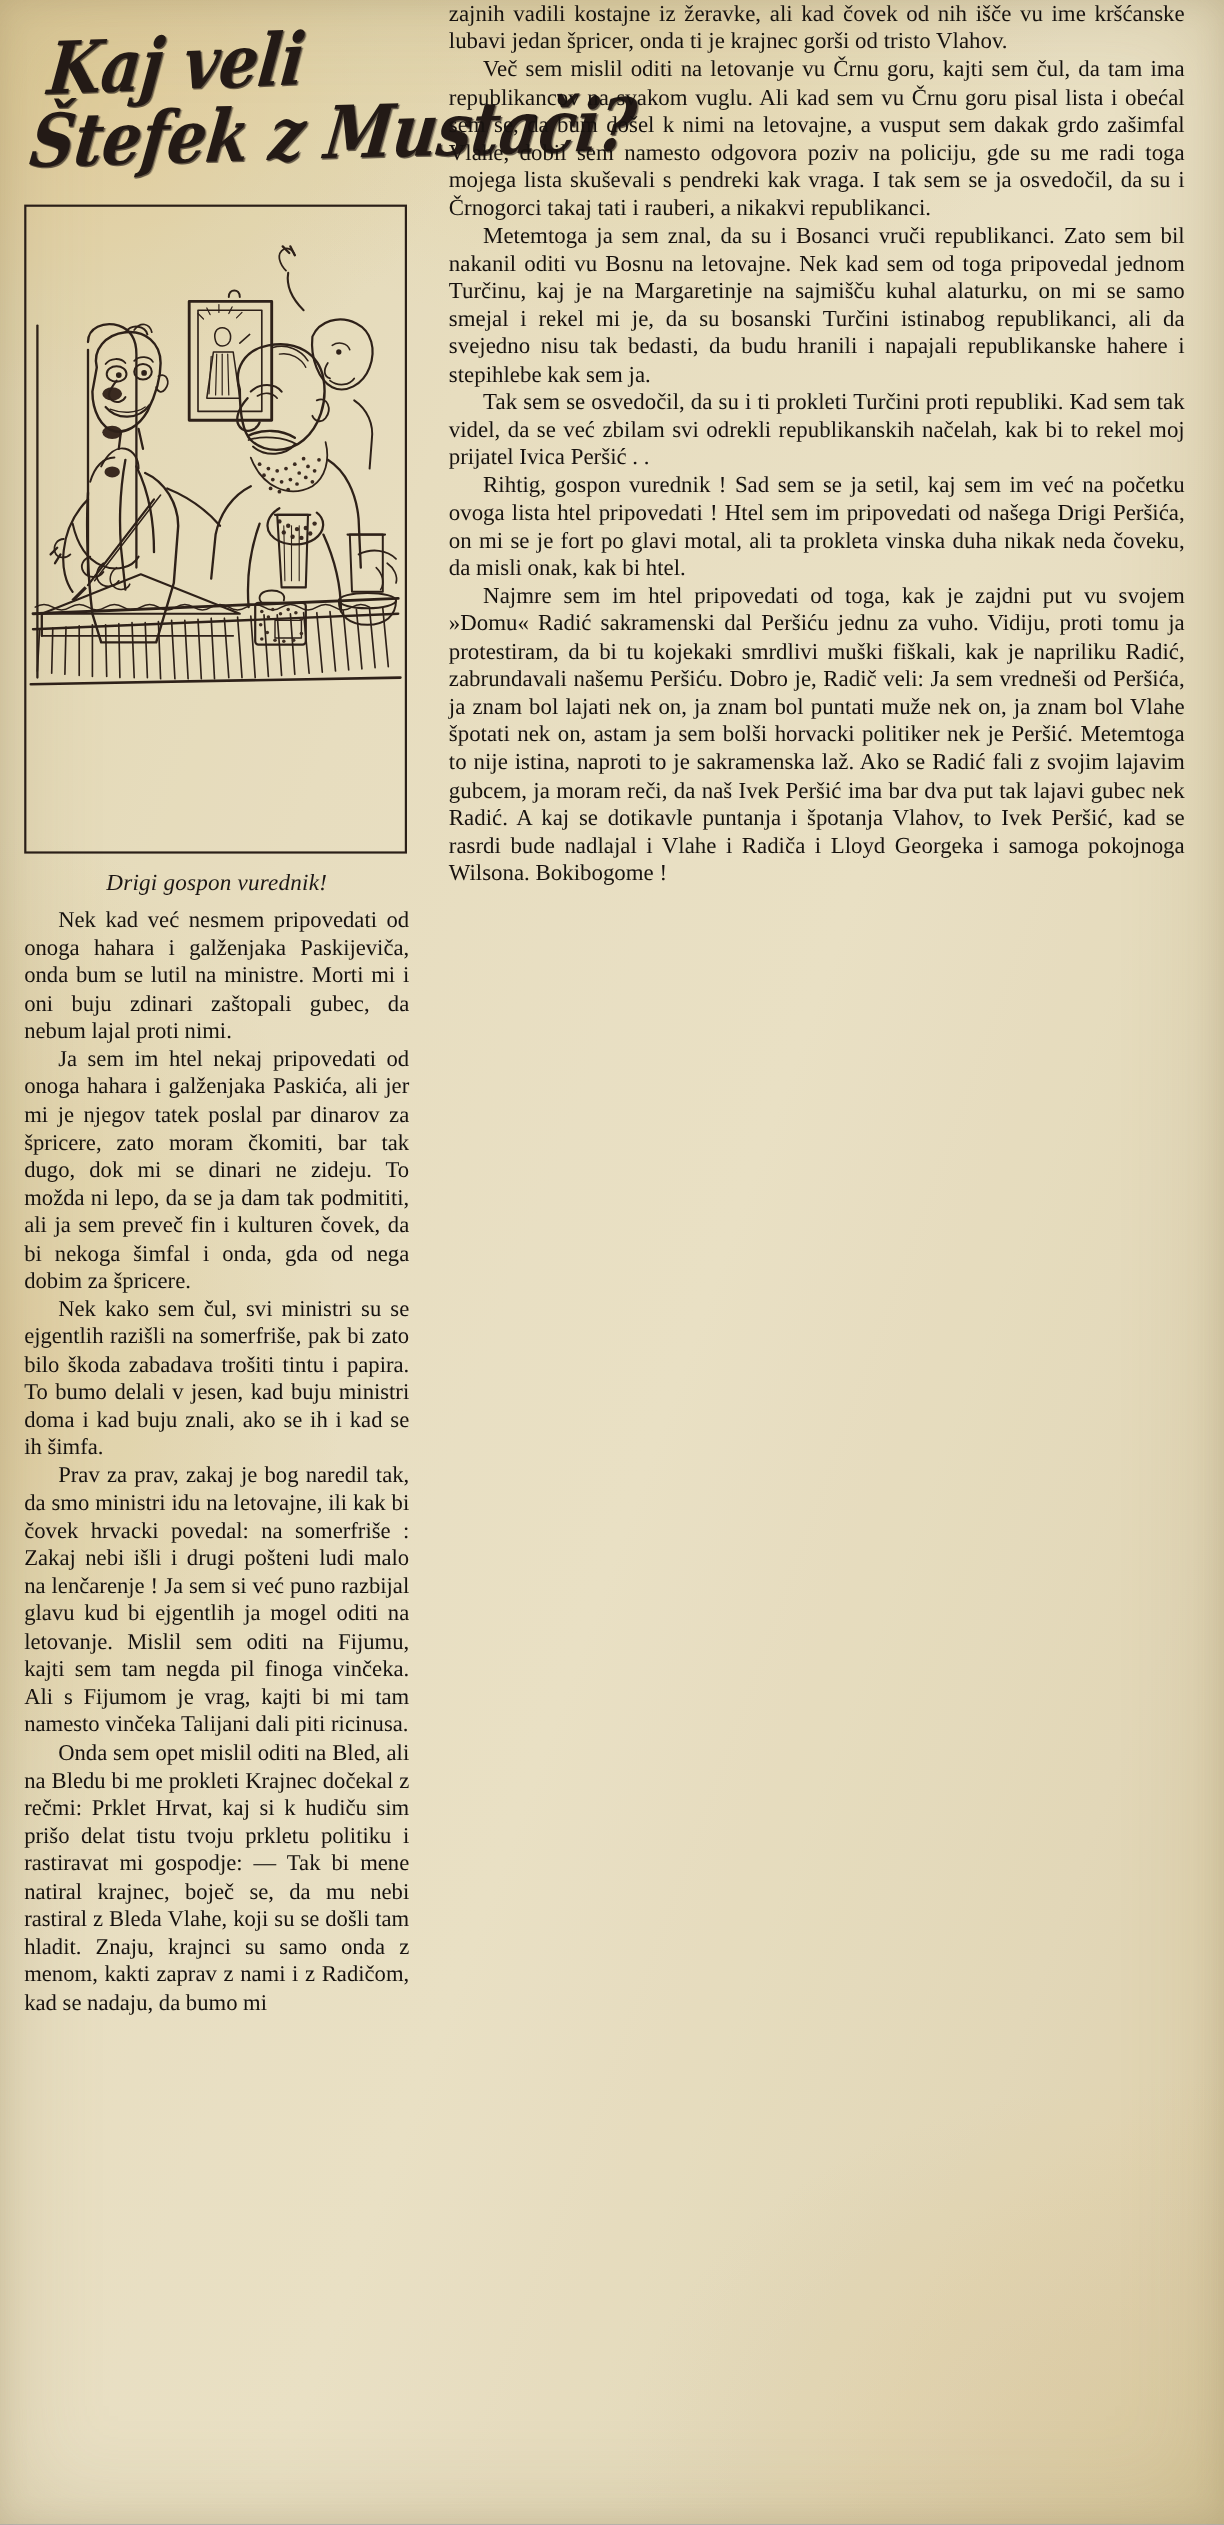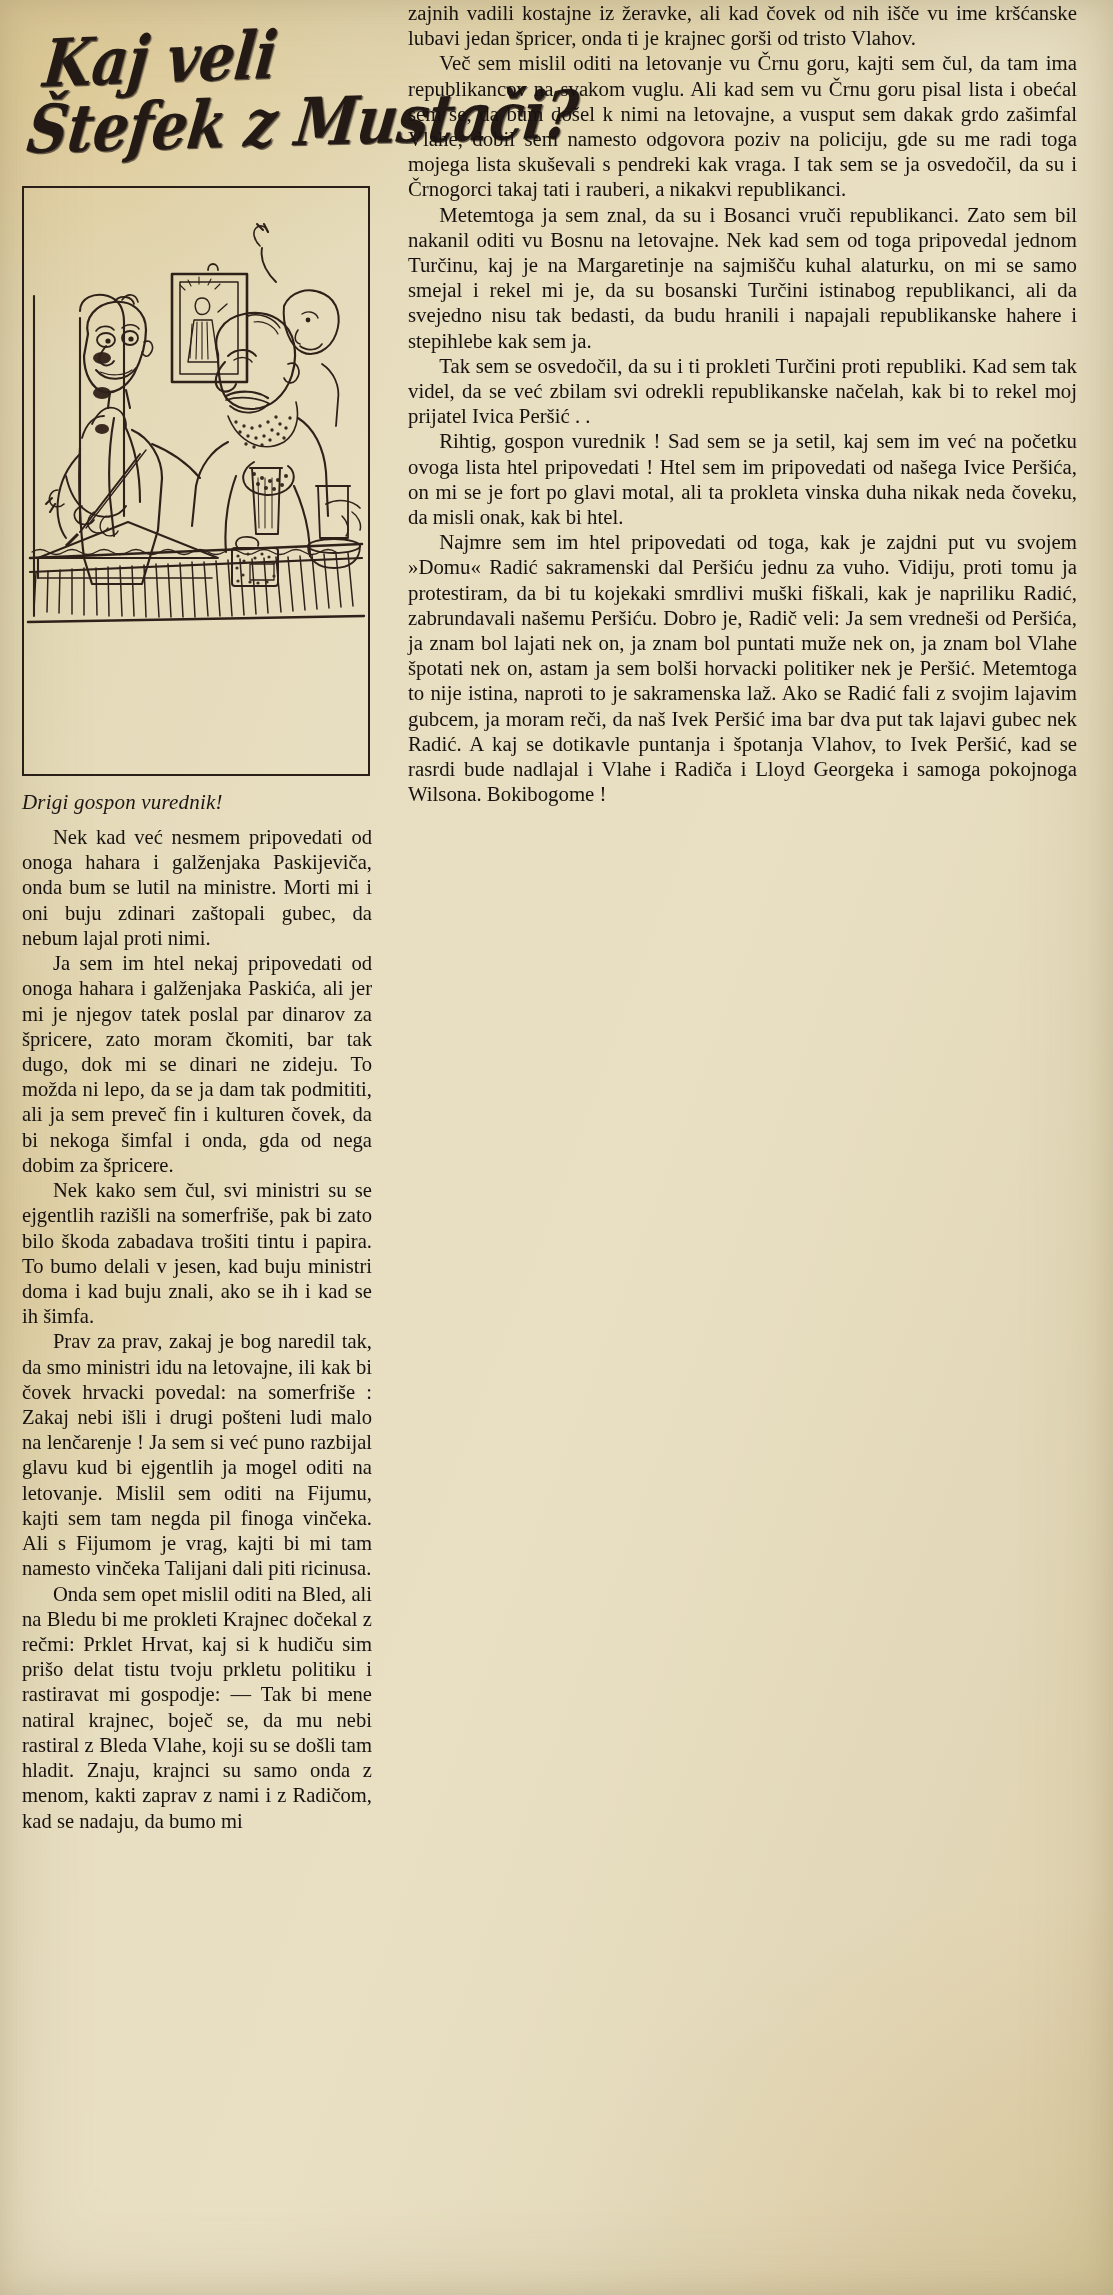--- a/index.html
+++ b/index.html
@@ -91,20 +91,21 @@
   .illus-frame {
     position: absolute;
     inset: 0;
     border: 2px solid #2a1f18;
     box-sizing: border-box;
   }
   .illus-svg { position: absolute; inset: 0; }
 
   .illus-caption {
     margin-top: 14px;
+    text-align: center;
     font-style: italic;
     font-size: 21px;
     letter-spacing: 0.2px;
     color: #1d1714;
   }
 
   
   .body-text {
     font-size: 20.6px;
     line-height: 1.225;
@@ -382,20 +383,20 @@
         <p>Prav za prav, zakaj je bog naredil tak, da smo ministri idu na letovajne, ili kak bi čovek hrvacki povedal: na somerfriše : Zakaj nebi išli i drugi pošteni ludi malo na lenčarenje ! Ja sem si već puno razbijal glavu kud bi ejgentlih ja mogel oditi na letovanje. Mislil sem oditi na Fijumu, kajti sem tam negda pil finoga vinčeka. Ali s Fijumom je vrag, kajti bi mi tam namesto vinčeka Talijani dali piti ricinusa.</p>
         <p>Onda sem opet mislil oditi na Bled, ali na Bledu bi me prokleti Krajnec dočekal z rečmi: Prklet Hrvat, kaj si k hudiču sim prišo delat tistu tvoju prkletu politiku i rastiravat mi gospodje: — Tak bi mene natiral krajnec, boječ se, da mu nebi rastiral z Bleda Vlahe, koji su se došli tam hladit. Znaju, krajnci su samo onda z menom, kakti zaprav z nami i z Radičom, kad se nadaju, da bumo mi</p>
       </div>
     </div>
 
     <div class="col col-right">
       <div class="body-text">
         <p class="cont">zajnih vadili kostajne iz žeravke, ali kad čovek od nih išče vu ime kršćanske lubavi jedan špricer, onda ti je krajnec gorši od tristo Vlahov.</p>
         <p>Več sem mislil oditi na letovanje vu Črnu goru, kajti sem čul, da tam ima republikancov na svakom vuglu. Ali kad sem vu Črnu goru pisal lista i obećal sem se, da bum došel k nimi na letovajne, a vusput sem dakak grdo zašimfal Vlahe, dobil sem namesto odgovora poziv na policiju, gde su me radi toga mojega lista skuševali s pendreki kak vraga. I tak sem se ja osvedočil, da su i Črnogorci takaj tati i rauberi, a nikakvi republikanci.</p>
         <p>Metemtoga ja sem znal, da su i Bosanci vruči republikanci. Zato sem bil nakanil oditi vu Bosnu na letovajne. Nek kad sem od toga pripovedal jednom Turčinu, kaj je na Margaretinje na sajmišču kuhal alaturku, on mi se samo smejal i rekel mi je, da su bosanski Turčini istinabog republikanci, ali da svejedno nisu tak bedasti, da budu hranili i napajali republikanske hahere i stepihlebe kak sem ja.</p>
-        <p>Tak sem se osvedočil, da su i ti prokleti Turčini proti republiki. Kad sem tak videl, da se već zbilam svi odrekli republikanske načelah, kak bi to rekel moj prijatel Ivica Peršić . .</p>
-        <p>Rihtig, gospon vurednik ! Sad sem se ja setil, kaj sem im već na početku ovoga lista htel pripovedati ! Htel sem im pripovedati od našega Ivice Peršića, on mi se je fort po glavi motal, ali ta prokleta vinska duha nikak neda čoveku, da misli onak, kak bi htel.</p>
+        <p>Tak sem se osvedočil, da su i ti prokleti Turčini proti republiki. Kad sem tak videl, da se već zbilam svi odrekli republikanskih načelah, kak bi to rekel moj prijatel Ivica Peršić . .</p>
+        <p>Rihtig, gospon vurednik ! Sad sem se ja setil, kaj sem im već na početku ovoga lista htel pripovedati ! Htel sem im pripovedati od našega Drigi Peršića, on mi se je fort po glavi motal, ali ta prokleta vinska duha nikak neda čoveku, da misli onak, kak bi htel.</p>
         <p>Najmre sem im htel pripovedati od toga, kak je zajdni put vu svojem »Domu« Radić sakramenski dal Peršiću jednu za vuho. Vidiju, proti tomu ja protestiram, da bi tu kojekaki smrdlivi muški fiškali, kak je napriliku Radić, zabrundavali našemu Peršiću. Dobro je, Radič veli: Ja sem vredneši od Peršića, ja znam bol lajati nek on, ja znam bol puntati muže nek on, ja znam bol Vlahe špotati nek on, astam ja sem bolši horvacki politiker nek je Peršić. Metemtoga to nije istina, naproti to je sakramenska laž. Ako se Radić fali z svojim lajavim gubcem, ja moram reči, da naš Ivek Peršić ima bar dva put tak lajavi gubec nek Radić. A kaj se dotikavle puntanja i špotanja Vlahov, to Ivek Peršić, kad se rasrdi bude nadlajal i Vlahe i Radiča i Lloyd Georgeka i samoga pokojnoga Wilsona. Bokibogome !</p>
       </div>
     </div>
 
   </div>
 </div>
 
 </body></html>

